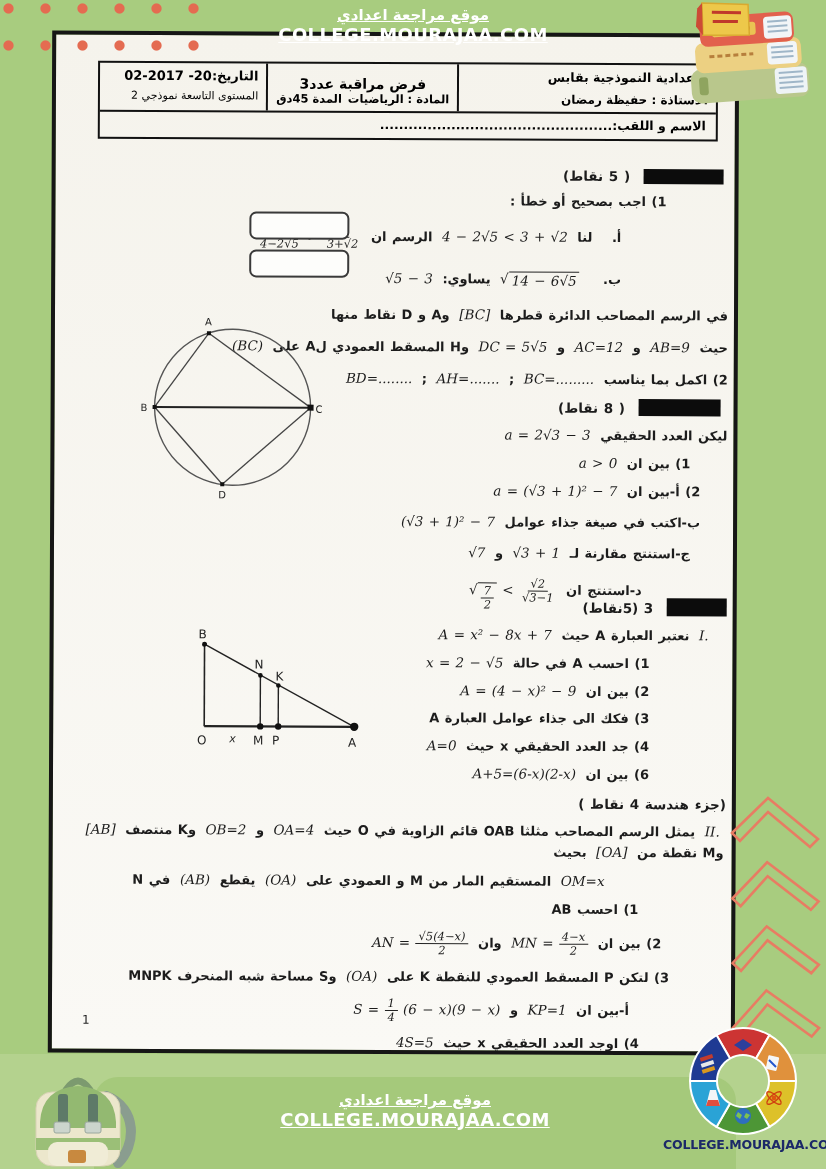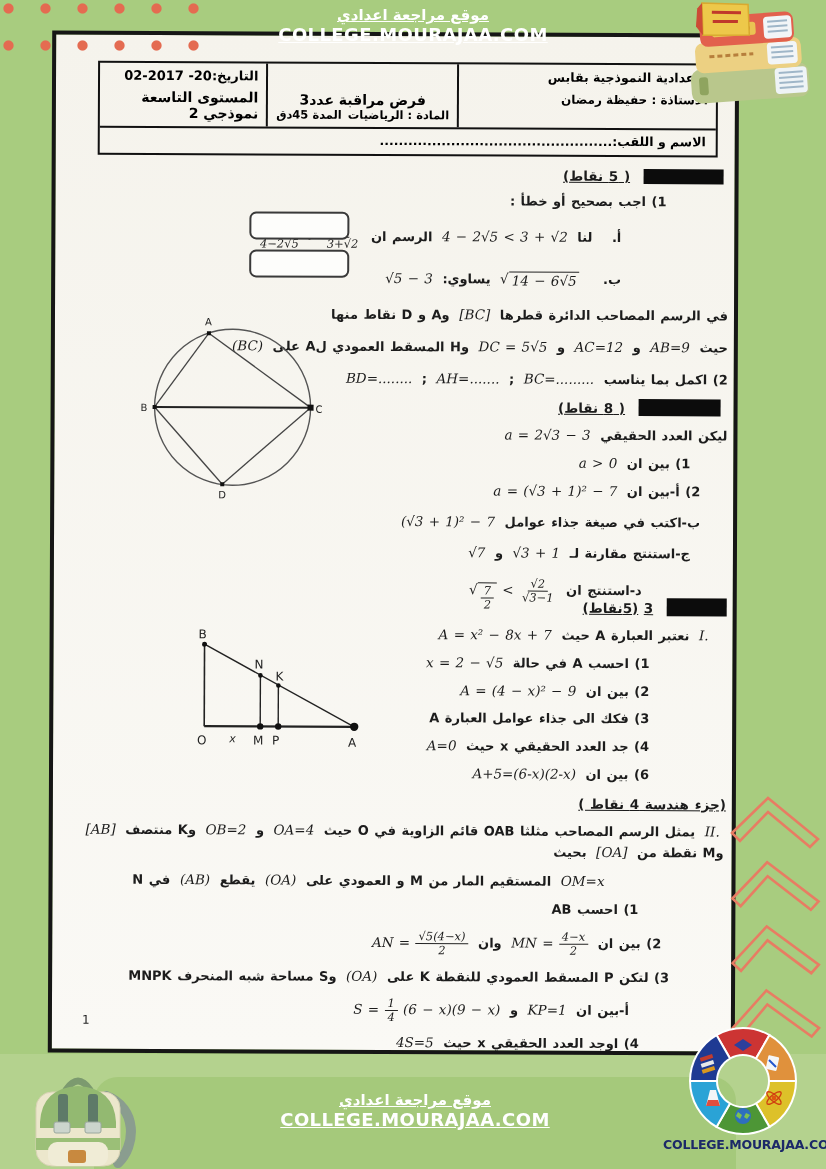--- a/index.html
+++ b/index.html
@@ -29,21 +29,21 @@
   
   .paper{position:absolute;left:50px;top:32px;width:679px;height:1014px;z-index:2;
          background:linear-gradient(180deg,#f5f3ec,#faf9f5);border:4px solid #161616;
          transform:rotate(.25deg)}
   .blk{position:absolute}
   .line{direction:rtl;text-align:right;font-size:13px;font-weight:600;color:#1c1c1c;
         line-height:20px;margin-bottom:8px;word-spacing:1px}
   .m{direction:ltr;unicode-bidi:isolate;display:inline-block;margin:0 4px;
      font-family:"DejaVu Serif","Liberation Serif",serif;font-style:italic;font-size:13.5px;font-weight:500}
   .ilab{margin-left:14px;font-weight:700}
-  .exh{font-weight:700;text-decoration:underline;font-size:13.5px}
+  .exh{font-weight:700;font-size:13.5px}
   .redact{display:inline-block;background:#0c0c0c;vertical-align:-3px;margin-left:8px}
   .frac{display:inline-flex;flex-direction:column;align-items:center;line-height:1.1;
         vertical-align:middle;font-size:11.5px}
   .frac .fn{border-bottom:1.3px solid #222;padding:0 3px}
   .frac .fd{padding:0 3px}
   .sqrt{display:inline-flex;align-items:flex-start;line-height:1.15}
   .sqrt .sym{font-style:normal}
   .sqrt .rad{border-top:1.3px solid #222;padding:1px 3px 0}
   .abox{position:absolute;width:96px;height:24px;border:2px solid #3a3a3a;border-radius:7px;background:#fdfdfb}
 
@@ -52,21 +52,21 @@
   .xmain{display:flex}
   .cell{padding:5px 8px;box-sizing:border-box}
   .c1{width:42%;border-left:2px solid #111}
   .c2{width:31%;border-left:2px solid #111;display:flex;flex-direction:column;justify-content:flex-end}
   .c3{flex:1}
   .school{font-size:12.5px;font-weight:700;margin-bottom:8px}
   .teacher{font-size:12px;font-weight:700}
   .xtitle{font-size:14px;font-weight:700;text-align:center}
   .subrow{display:flex;justify-content:space-between;font-size:11.5px;font-weight:700}
   .date{font-size:13px;font-weight:700;margin-bottom:6px}
-  .level{font-size:14px;font-weight:700}
+  .level{font-size:11px;font-weight:400}
   .name-row{border-top:2px solid #111;padding:4px 10px 6px;font-size:12.5px;font-weight:600;
             direction:rtl;text-align:right}
   .pagenum{position:absolute;left:30px;top:978px;font-size:12px;color:#222}
   svg text{font-family:"DejaVu Sans","Liberation Sans",sans-serif}
 </style>
 </head>
 <body>
 
 <div class="bottom-strip"></div>
 <div class="dots"></div>

